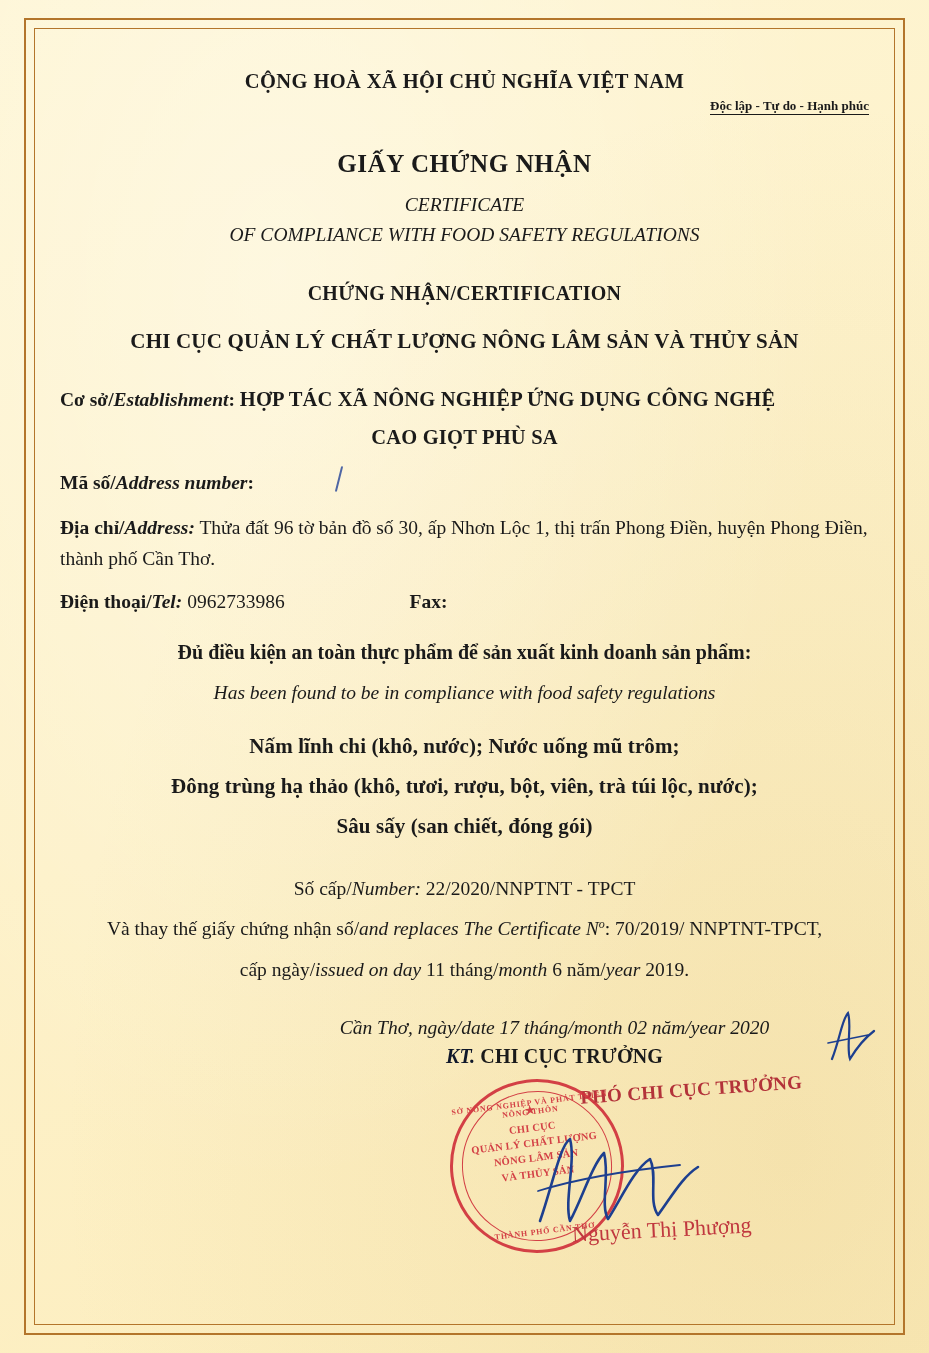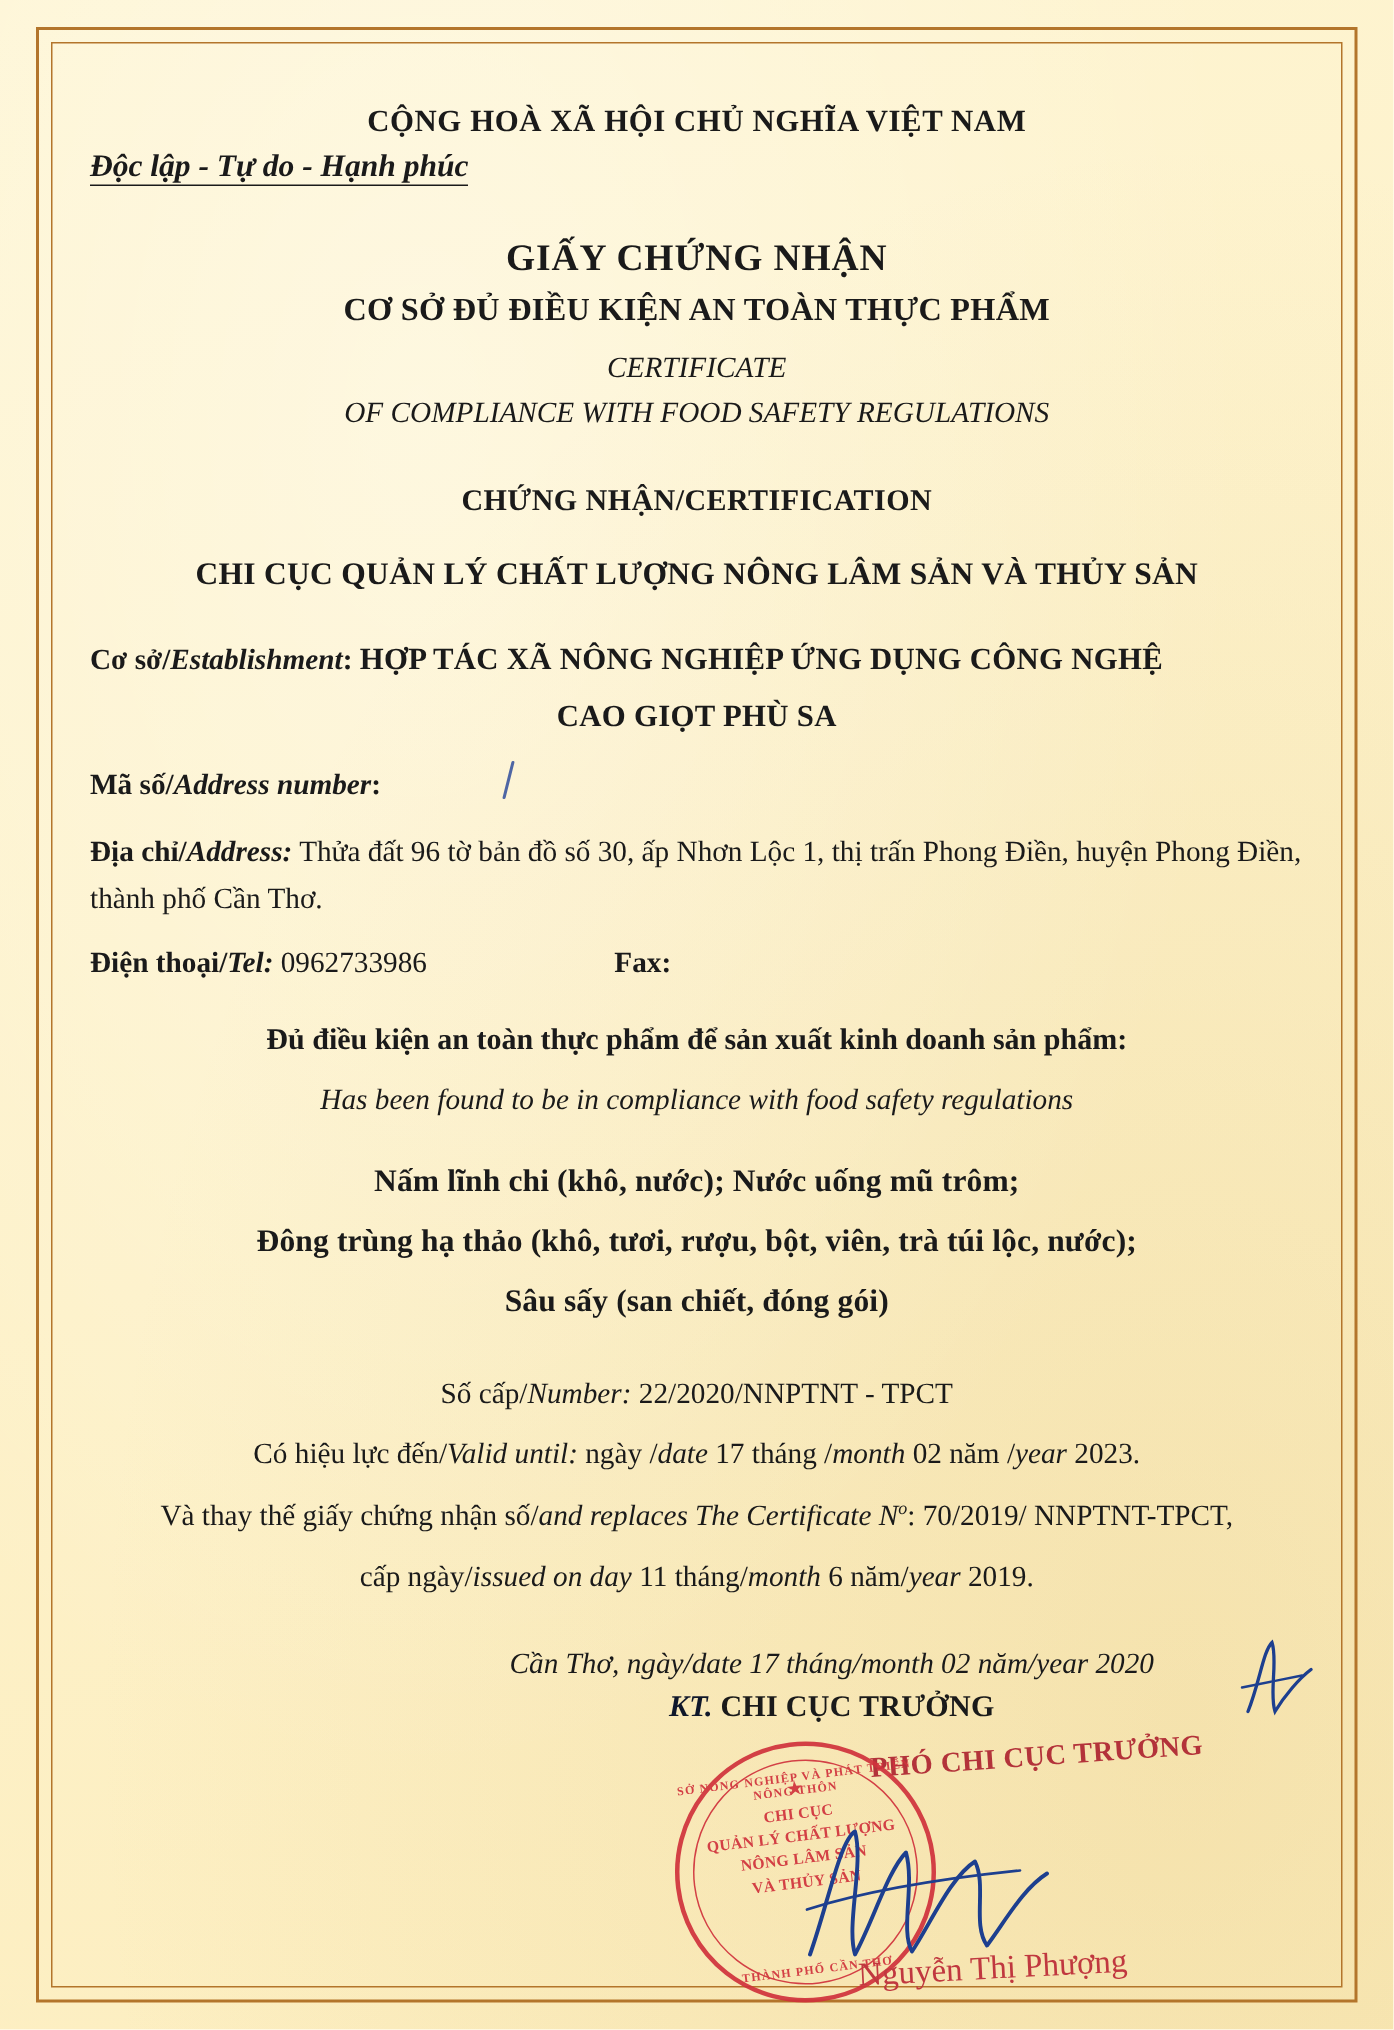--- a/index.html
+++ b/index.html
@@ -60,25 +60,24 @@
   }
   .italic { font-style: italic; }
 
   .national-title {
     text-align: center;
     font-size: 20.5px;
     font-weight: bold;
     letter-spacing: 0.4px;
   }
   .national-sub {
-    text-align: left;
-    font-size: 21px;
+    text-align: right;
+    font-size: 13px;
     font-weight: bold;
     margin-top: 5px;
-    font-style: italic;
   }
   .national-sub span {
     border-bottom: 1.6px solid #1a1a1a;
     padding-bottom: 1px;
   }
 
   .cert-title {
     text-align: center;
     font-size: 25px;
     font-weight: bold;
@@ -345,21 +344,20 @@
   <div class="paper-texture"></div>
   <div class="border-outer"></div>
   <div class="border-inner"></div>
 
   <div class="content">
 
     <div class="national-title">CỘNG HOÀ XÃ HỘI CHỦ NGHĨA VIỆT NAM</div>
     <div class="national-sub"><span>Độc lập - Tự do - Hạnh phúc</span></div>
 
     <div class="cert-title">GIẤY CHỨNG NHẬN</div>
-    <div class="cert-subtitle">CƠ SỞ ĐỦ ĐIỀU KIỆN AN TOÀN THỰC PHẨM</div>
     <div class="cert-en-1">CERTIFICATE</div>
     <div class="cert-en-2">OF COMPLIANCE WITH FOOD SAFETY REGULATIONS</div>
 
     <div class="certification-line">CHỨNG NHẬN/CERTIFICATION</div>
     <div class="authority-line">CHI CỤC QUẢN LÝ CHẤT LƯỢNG NÔNG LÂM SẢN VÀ THỦY SẢN</div>
 
     <div class="field-block">
       <span class="label-bold">Cơ sở/</span><span class="label-bold-italic">Establishment</span><span class="label-bold">:</span>
       <span class="estab-value">HỢP TÁC XÃ NÔNG NGHIỆP ỨNG DỤNG CÔNG NGHỆ</span>
       <div class="estab-second-line">CAO GIỌT PHÙ SA</div>
@@ -389,29 +387,20 @@
     <div class="products">
       <div class="product-line">Nấm lĩnh chi (khô, nước); Nước uống mũ trôm;</div>
       <div class="product-line">Đông trùng hạ thảo (khô, tươi, rượu, bột, viên, trà túi lộc, nước);</div>
       <div class="product-line">Sâu sấy (san chiết, đóng gói)</div>
     </div>
 
     <div class="numbers-block">
       <div>
         <span>Số cấp/</span><span class="italic">Number:</span>
         <span>22/2020/NNPTNT - TPCT</span>
-      </div>
-      <div>
-        <span>Có hiệu lực đến/</span><span class="italic">Valid until:</span>
-        <span>ngày /</span><span class="italic">date</span>
-        <span>17</span>
-        <span>tháng /</span><span class="italic">month</span>
-        <span>02</span>
-        <span>năm /</span><span class="italic">year</span>
-        <span>2023.</span>
       </div>
       <div>
         <span>Và thay thế giấy chứng nhận số/</span><span class="italic">and replaces The Certificate N</span><span class="sup-o">o</span><span>:</span>
         <span>70/2019/ NNPTNT-TPCT,</span>
       </div>
       <div>
         <span>cấp ngày/</span><span class="italic">issued on day</span>
         <span>11</span>
         <span>tháng/</span><span class="italic">month</span>
         <span>6</span>

